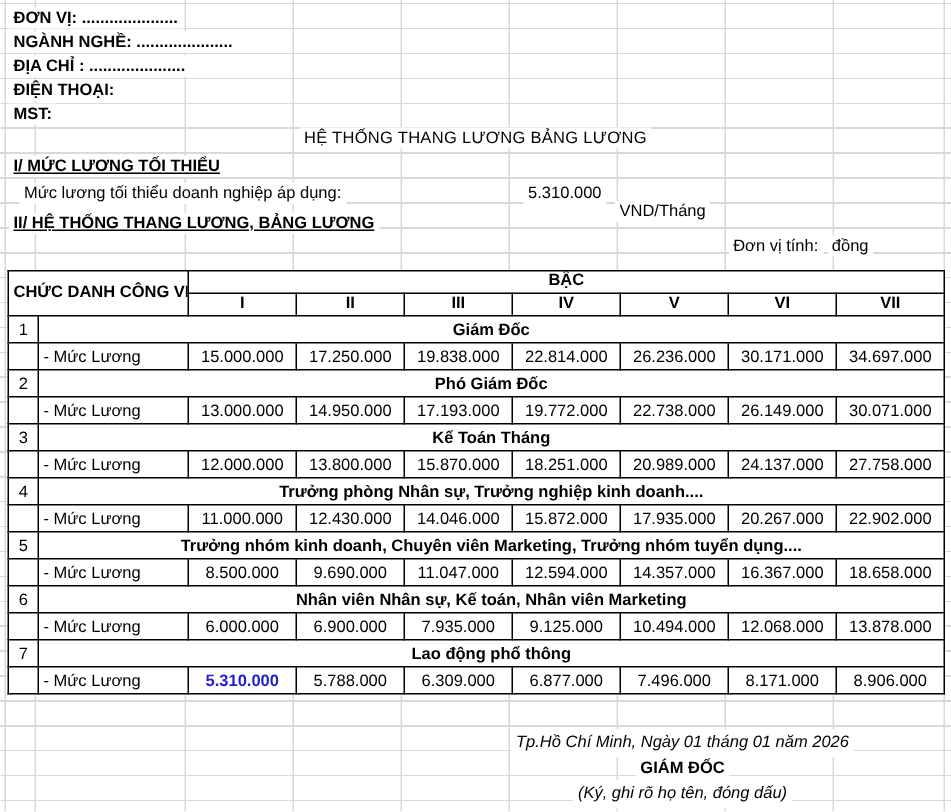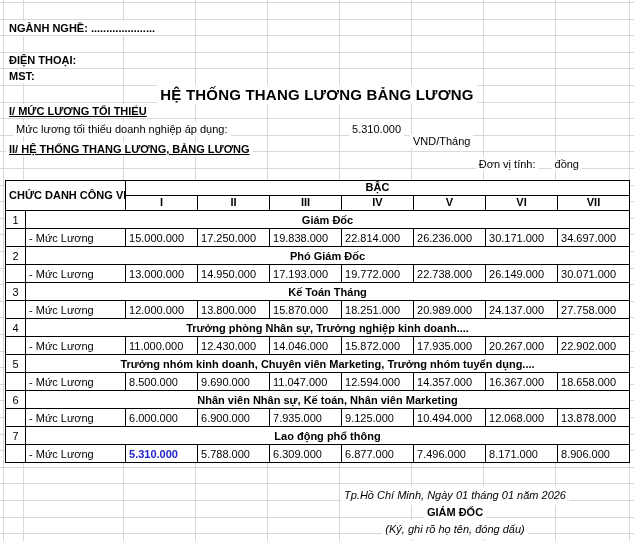--- a/index.html
+++ b/index.html
@@ -27,56 +27,58 @@
     background-size:1px 100%,1px 100%,1px 100%,1px 100%,1px 100%,1px 100%,1px 100%,1px 100%,1px 100%,1px 100%,100% 100%;
     background-position:3px 0,23px 0,123px 0,195px 0,267px 0,339px 0,411px 0,483px 0,555px 0,629px 0,0 0;
   }
   .abs{position:absolute;}
   .mask{background:#fff;display:inline-block;padding:1px 3px;}
   .b{font-weight:bold;}
   .i{font-style:italic;text-align:right;}
   .u{text-decoration:underline;}
   .info-line{left:6px;height:16px;white-space:nowrap;font-weight:bold;}
   .doc-title{left:0;right:0;top:85px;text-align:center;}
-  .doc-title .mask{font-weight:bold;font-size:15px;letter-spacing:.2px;}
+  .doc-title .mask{font-weight:normal;font-size:11px;letter-spacing:.2px;}
   .minwage-label{left:13px;top:122px;}
   .minwage-value{left:300px;top:122px;width:104px;text-align:right;}
   .minwage-unit{left:410px;top:134px;}
   .unit-note{left:382px;top:157px;width:200px;text-align:right;white-space:nowrap;}
-  .unit-note .gap{margin-left:13px;}
+  .unit-note .gap{margin-left:3px;}
   table.salary{
     position:absolute;left:5px;top:180px;
     border-collapse:collapse;table-layout:fixed;width:625px;
     background:#fff;
   }
   table.salary td, table.salary th{
     border:1px solid #000;
     font-size:11px;
     padding:0 3px;
     overflow:hidden;white-space:nowrap;
     vertical-align:middle;
   }
   tr.hrow{height:15px;}
   tr.trow{height:18px;}
   tr.vrow{height:18px;}
   th.jobh, th.bach, th.lvl{font-weight:bold;text-align:center;white-space:normal;line-height:1.25;}
   td.num{text-align:center;padding:0 1px;}
   td.jt{text-align:center;font-weight:bold;}
   td.lbl{text-align:left;padding-left:5px;}
-  td.val{text-align:left;padding-right:5px;}
+  td.val{text-align:center;padding-right:5px;}
   td.val.hl{color:#2222CC;font-weight:bold;}
   .footer{left:280px;top:486px;width:350px;text-align:center;line-height:17px;}
   .footer .line{height:17px;}
 </style>
 </head>
 <body>
 
 <div class="sheet">
 
+  <div class="abs info-line" style="top:5px"><span class="mask">ĐƠN VỊ:  .....................</span></div>
   <div class="abs info-line" style="top:21px"><span class="mask">NGÀNH NGHỀ: .....................</span></div>
+  <div class="abs info-line" style="top:37px"><span class="mask">ĐỊA CHỈ : .....................</span></div>
   <div class="abs info-line" style="top:53px"><span class="mask">ĐIỆN THOẠI:</span></div>
   <div class="abs info-line" style="top:69px"><span class="mask">MST:</span></div>
 
   <div class="abs doc-title"><span class="mask">HỆ THỐNG THANG LƯƠNG BẢNG LƯƠNG</span></div>
 
   <div class="abs" style="left:6px;top:104px"><span class="mask b u">I/ MỨC LƯƠNG TỐI THIỂU</span></div>
   <div class="abs minwage-label"><span class="mask">Mức lương tối thiểu doanh nghiệp áp dụng:</span></div>
   <div class="abs minwage-value"><span class="mask">5.310.000</span></div>
   <div class="abs minwage-unit"><span class="mask">VND/Tháng</span></div>
 

